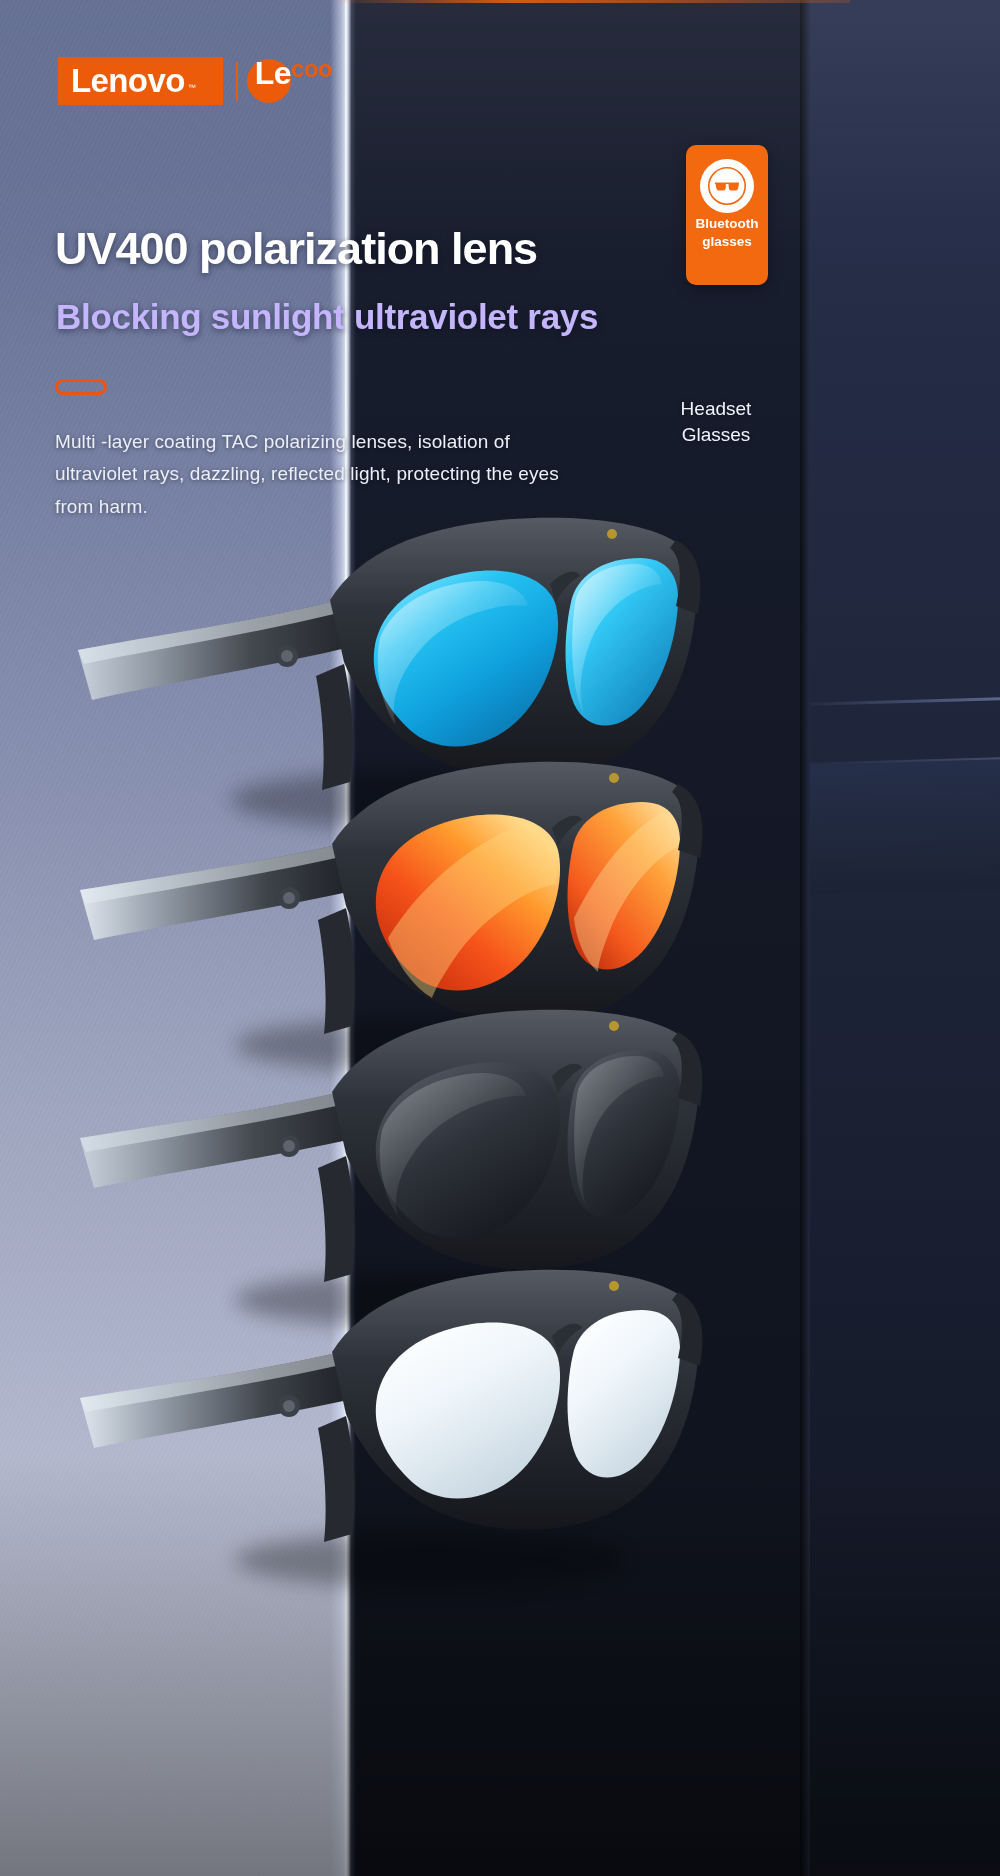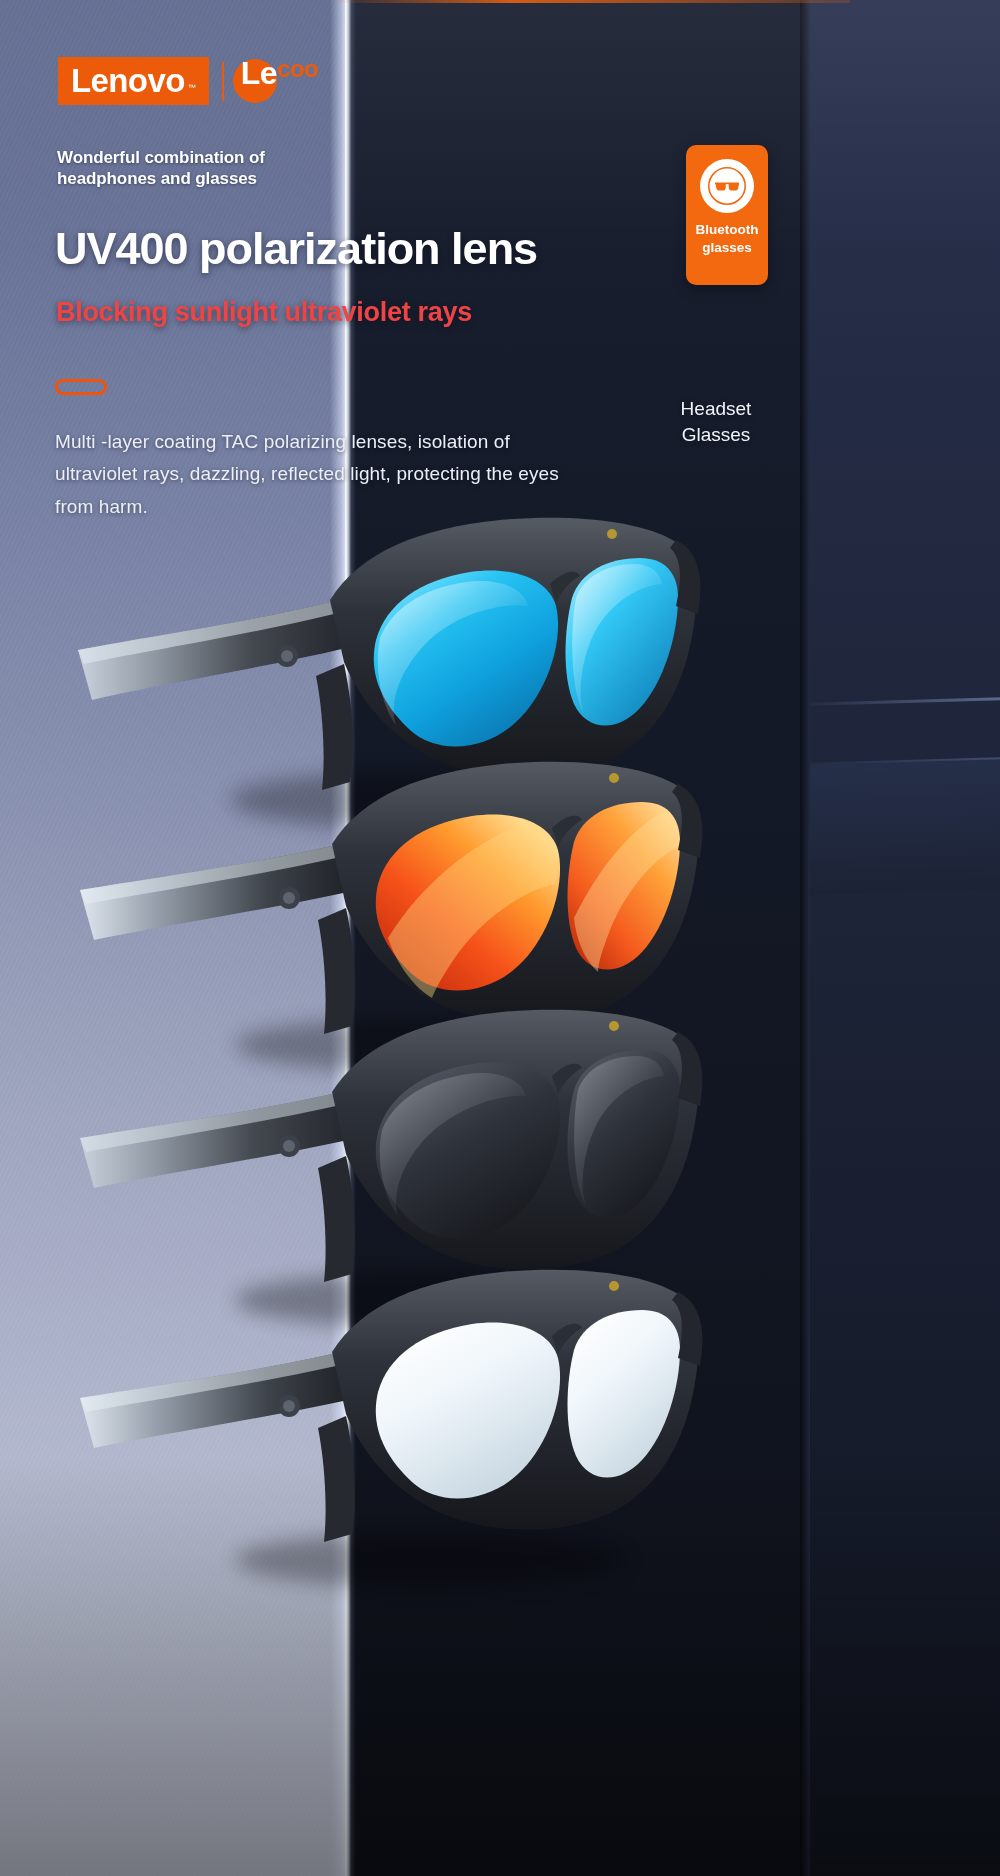--- a/index.html
+++ b/index.html
@@ -84,21 +84,21 @@
     position:absolute; left:330px; top:0; width:520px; height:3px;
     background:linear-gradient(90deg, rgba(240,90,10,0), rgba(240,100,15,.85) 35%, rgba(240,100,15,.2));
   }
 
   
   .logo-row {
     position:absolute; left:58px; top:57px;
     display:flex; align-items:center; gap:13px; z-index:40;
   }
   .lenovo-badge {
-    background:#eb5b0a; padding:7px 13px 8px 13px;
+    background:#eb5b0a; padding:7px 27px 8px 13px;
     display:flex; align-items:flex-end;
   }
   .lenovo-word {
     color:#fff; font-size:33px; font-weight:bold; letter-spacing:-.6px;
     line-height:1; font-family:"Liberation Sans", sans-serif;
   }
   .lenovo-tm { color:#fff; font-size:8px; margin-left:3px; margin-bottom:5px; }
   .logo-div { width:2px; height:39px; background:#eb5b0a; }
   .lecoo {
     position:relative; display:flex; align-items:flex-start; height:48px;
@@ -124,21 +124,21 @@
     text-shadow:0 1px 3px rgba(20,25,45,.55);
   }
   .headline {
     position:absolute; left:55px; top:225px; z-index:40;
     color:#fff; font-size:45px; font-weight:bold; letter-spacing:-1px;
     line-height:1.05;
     text-shadow:0 2px 6px rgba(10,14,30,.5);
   }
   .subhead {
     position:absolute; left:56px; top:297px; z-index:40;
-    color:#ef4444; font-size:27px; font-weight:bold; letter-spacing:-.3px;
+    color:#c4b5fd; font-size:35px; font-weight:bold; letter-spacing:-.3px;
     text-shadow:0 2px 6px rgba(10,14,30,.5);
   }
   .pill {
     position:absolute; left:55px; top:379px; z-index:40;
     width:52px; height:16px; border:3px solid #f0530d; border-radius:9px;
   }
   .body-copy {
     position:absolute; left:55px; top:426px; width:520px; z-index:40;
     color:#eceff7; font-size:19px; line-height:1.7; letter-spacing:.1px;
     text-shadow:0 1px 4px rgba(10,14,30,.5);
@@ -149,21 +149,21 @@
     position:absolute; left:686px; top:145px; width:82px; height:140px;
     background:#f2690f; border-radius:10px; z-index:45;
     display:flex; flex-direction:column; align-items:center;
     box-shadow:0 4px 14px rgba(0,0,0,.35);
   }
   .badge-ico {
     margin-top:14px; width:54px; height:54px; border-radius:50%;
     background:#fff; display:flex; align-items:center; justify-content:center;
   }
   .badge-label {
-    margin-top:8px; color:#fff; font-size:13.5px; font-weight:bold;
+    margin-top:2px; color:#fff; font-size:13.5px; font-weight:bold;
     text-align:center; line-height:1.3;
   }
 
   
   .headset-label {
     position:absolute; left:656px; top:396px; width:120px; z-index:40;
     color:#f0f3fa; font-size:19px; text-align:center; line-height:1.35;
     text-shadow:0 1px 4px rgba(10,14,30,.6);
   }
 
@@ -377,21 +377,20 @@
       <span class="lenovo-tm">™</span>
     </div>
     <div class="logo-div"></div>
     <div class="lecoo">
       <span class="lecoo-circle"></span>
       <span class="lecoo-le">Le</span>
       <span class="lecoo-coo">coo</span>
     </div>
   </div>
 
-  <div class="tagline">Wonderful combination of headphones and glasses</div>
   <div class="headline">UV400 polarization lens</div>
   <div class="subhead">Blocking sunlight ultraviolet rays</div>
   <div class="pill"></div>
   <div class="body-copy">Multi -layer coating TAC polarizing lenses, isolation of ultraviolet rays, dazzling, reflected light, protecting the eyes from harm.</div>
 
   <div class="badge">
     <div class="badge-ico">
       <svg width="40" height="40" viewBox="0 0 40 40">
         <circle cx="20" cy="20" r="18.2" fill="none" stroke="#f2690f" stroke-width="1.6"></circle>
         <path d="M8 16.5 h24 v1.6 h-24 z" fill="#f2690f"></path>

